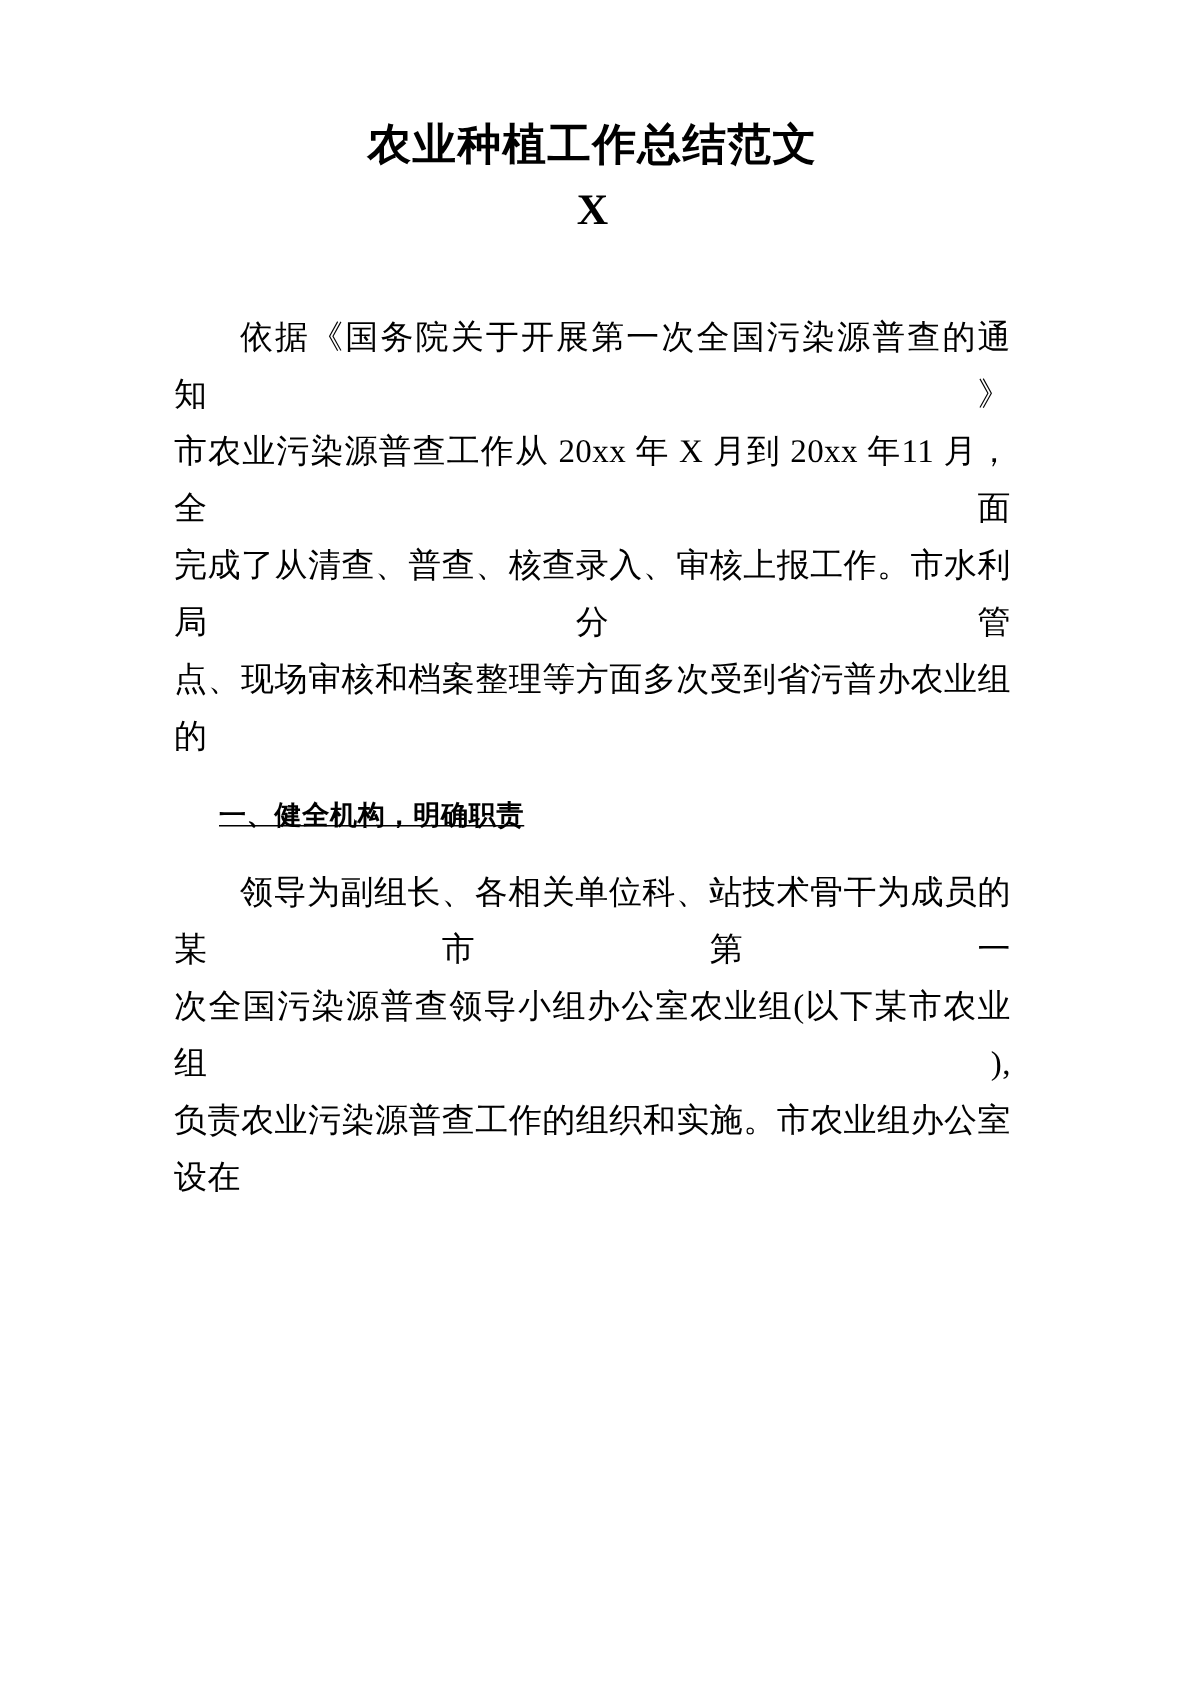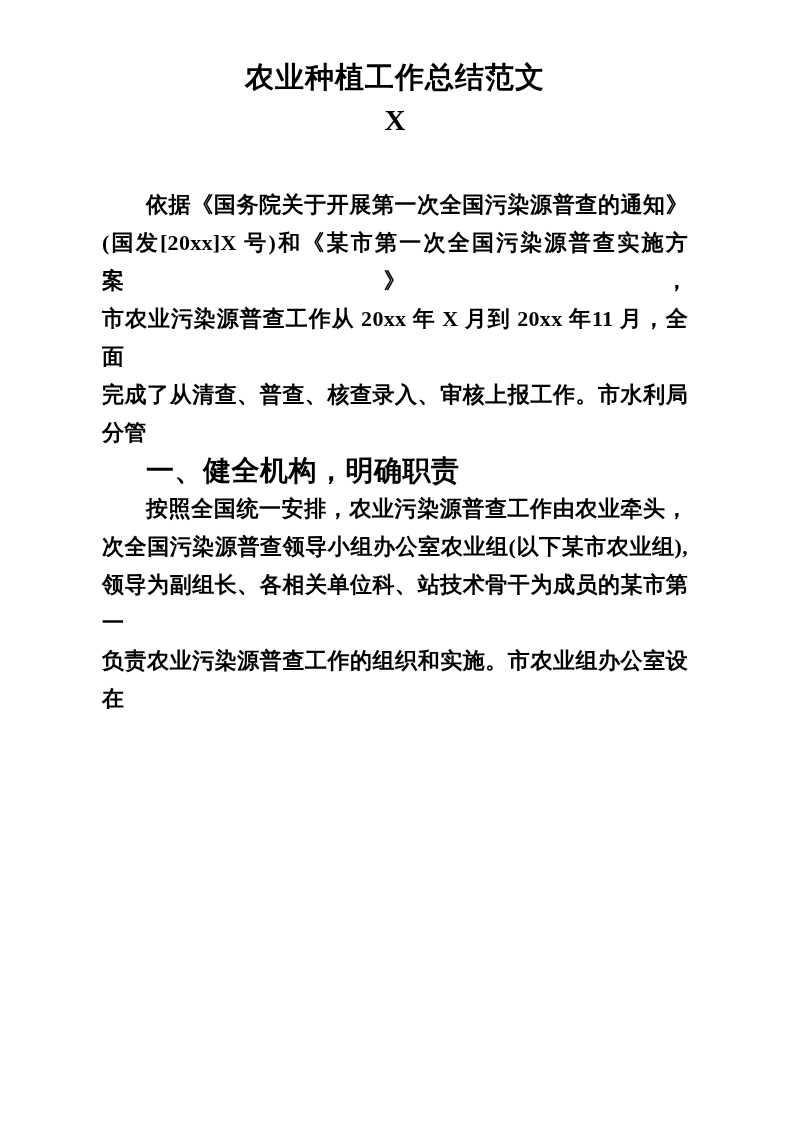--- a/index.html
+++ b/index.html
@@ -15,81 +15,80 @@
     overflow: hidden;
     font-family: "Liberation Serif", "DejaVu Serif", serif;
     color: #000000;
   }
   .content {
     margin-left: 102px;
     width: 586px;
   }
   .doc-title {
     margin: 0;
-    padding-top: 56px;
+    padding-top: 76px;
     text-align: center;
     font-size: 29px;
     font-weight: 700;
     line-height: 43px;
     letter-spacing: 1px;
     font-family: "Liberation Serif", "DejaVu Serif", serif;
   }
   .doc-subtitle {
     margin: 0;
     text-align: center;
     font-size: 29px;
     font-weight: 700;
     line-height: 43px;
     font-family: "Liberation Serif", "DejaVu Serif", serif;
   }
   .body-text {
     margin-top: 44px;
   }
   .para {
-    margin: 0;
-    font-weight: bold;
+    margin: 14px;
   }
   .para .line {
     font-size: 22px;
     line-height: 38px;
     text-align: justify;
     text-align-last: justify;
     letter-spacing: 0.3px;
   }
   .para .line:first-child {
     text-indent: 2em;
   }
   .para .line:last-child {
     text-align-last: left;
   }
   .section-heading {
     font-family: "Liberation Sans", "DejaVu Sans", sans-serif;
     font-weight: 700;
-    font-size: 28px;
+    font-size: 18px;
     line-height: 38px;
     padding-left: 44px;
     letter-spacing: 0.5px;
+    text-decoration: underline;
   }
 </style>
 </head>
 <body>
 
 <div class="page">
   <div class="content">
     <h1 class="doc-title">农业种植工作总结范文</h1>
     <div class="doc-subtitle">X</div>
     <div class="body-text">
         <div class="para">
           <div class="line">依据《国务院关于开展第一次全国污染源普查的通知》</div>
-          <div class="line">(国发[20xx]X 号)和《某市第一次全国污染源普查实施方案》，</div>
           <div class="line">市农业污染源普查工作从 20xx 年 X 月到 20xx 年11 月，全面</div>
           <div class="line">完成了从清查、普查、核查录入、审核上报工作。市水利局分管</div>
+          <div class="line">点、现场审核和档案整理等方面多次受到省污普办农业组的</div>
         </div>
         <div class="section-heading">一、健全机构，明确职责</div>
         <div class="para">
-          <div class="line">按照全国统一安排，农业污染源普查工作由农业牵头，</div>
+          <div class="line">领导为副组长、各相关单位科、站技术骨干为成员的某市第一</div>
           <div class="line">次全国污染源普查领导小组办公室农业组(以下某市农业组),</div>
-          <div class="line">领导为副组长、各相关单位科、站技术骨干为成员的某市第一</div>
           <div class="line">负责农业污染源普查工作的组织和实施。市农业组办公室设在</div>
         </div>
       </div>
   </div>
 </div>
 
 </body></html>

